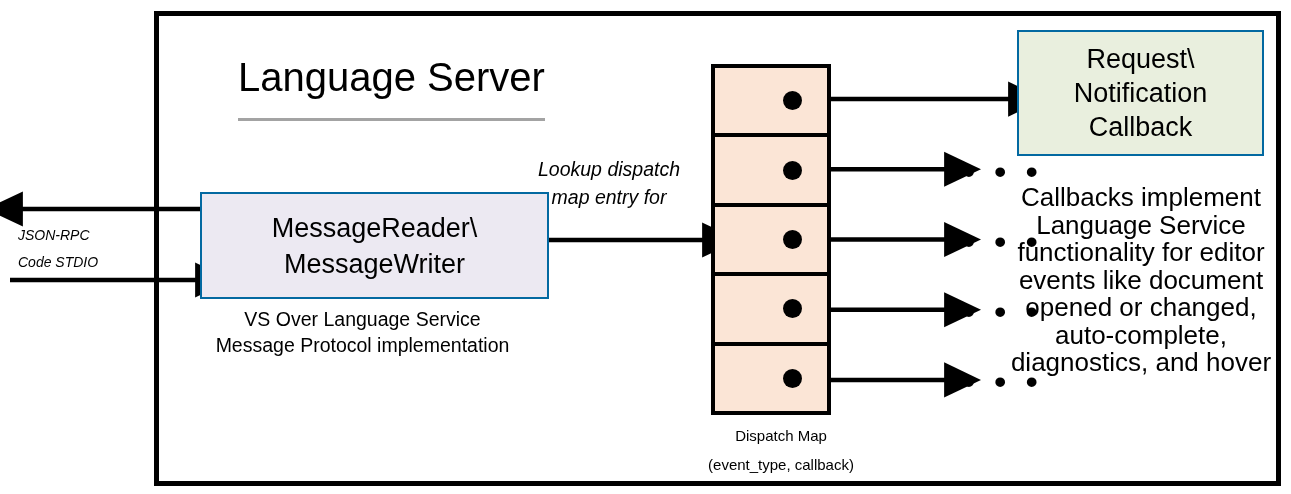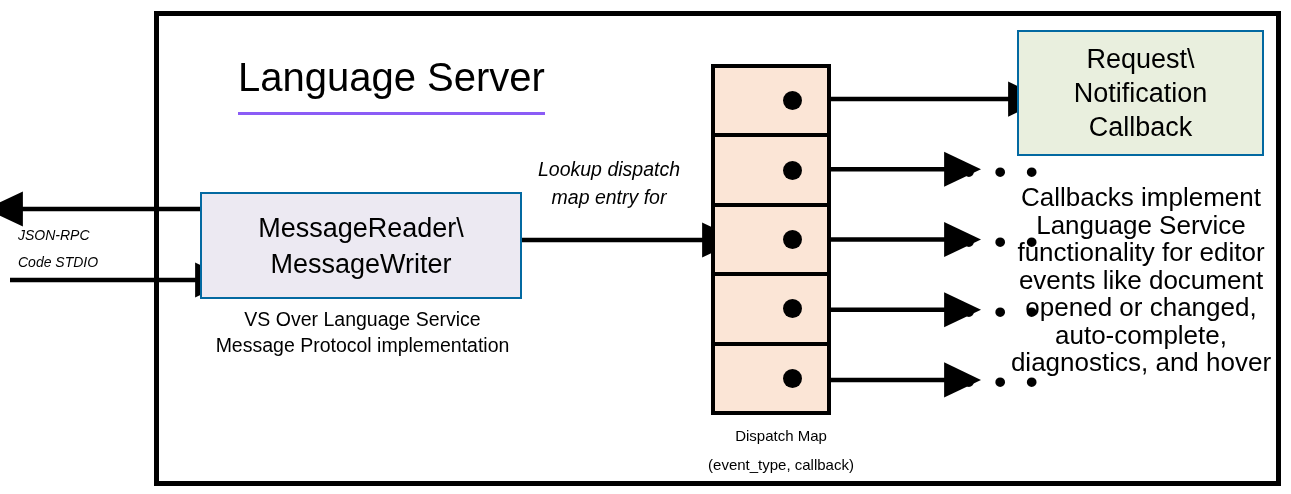--- a/index.html
+++ b/index.html
@@ -35,38 +35,38 @@
   
   .server-title {
     position: absolute;
     left: 238px;
     top: 52px;
     font-size: 40px;
     line-height: 50px;
     letter-spacing: 0px;
     color: #000000;
     white-space: nowrap;
-    border-bottom: 3px solid #8b5cf6;
-    padding-bottom: 10px;
+    border-bottom: 3px solid #a3a3a3;
+    padding-bottom: 16px;
   }
 
   .box {
     position: absolute;
     box-sizing: border-box;
     border: 2px solid #0369a1;
     display: flex;
     align-items: center;
     justify-content: center;
     text-align: center;
   }
 
   .reader-box {
     left: 200px;
     top: 192px;
-    width: 322px;
+    width: 349px;
     height: 107px;
     background: #ECE9F2;
     font-size: 27px;
     line-height: 36px;
   }
 
   .callback-box {
     left: 1017px;
     top: 30px;
     width: 247px;

